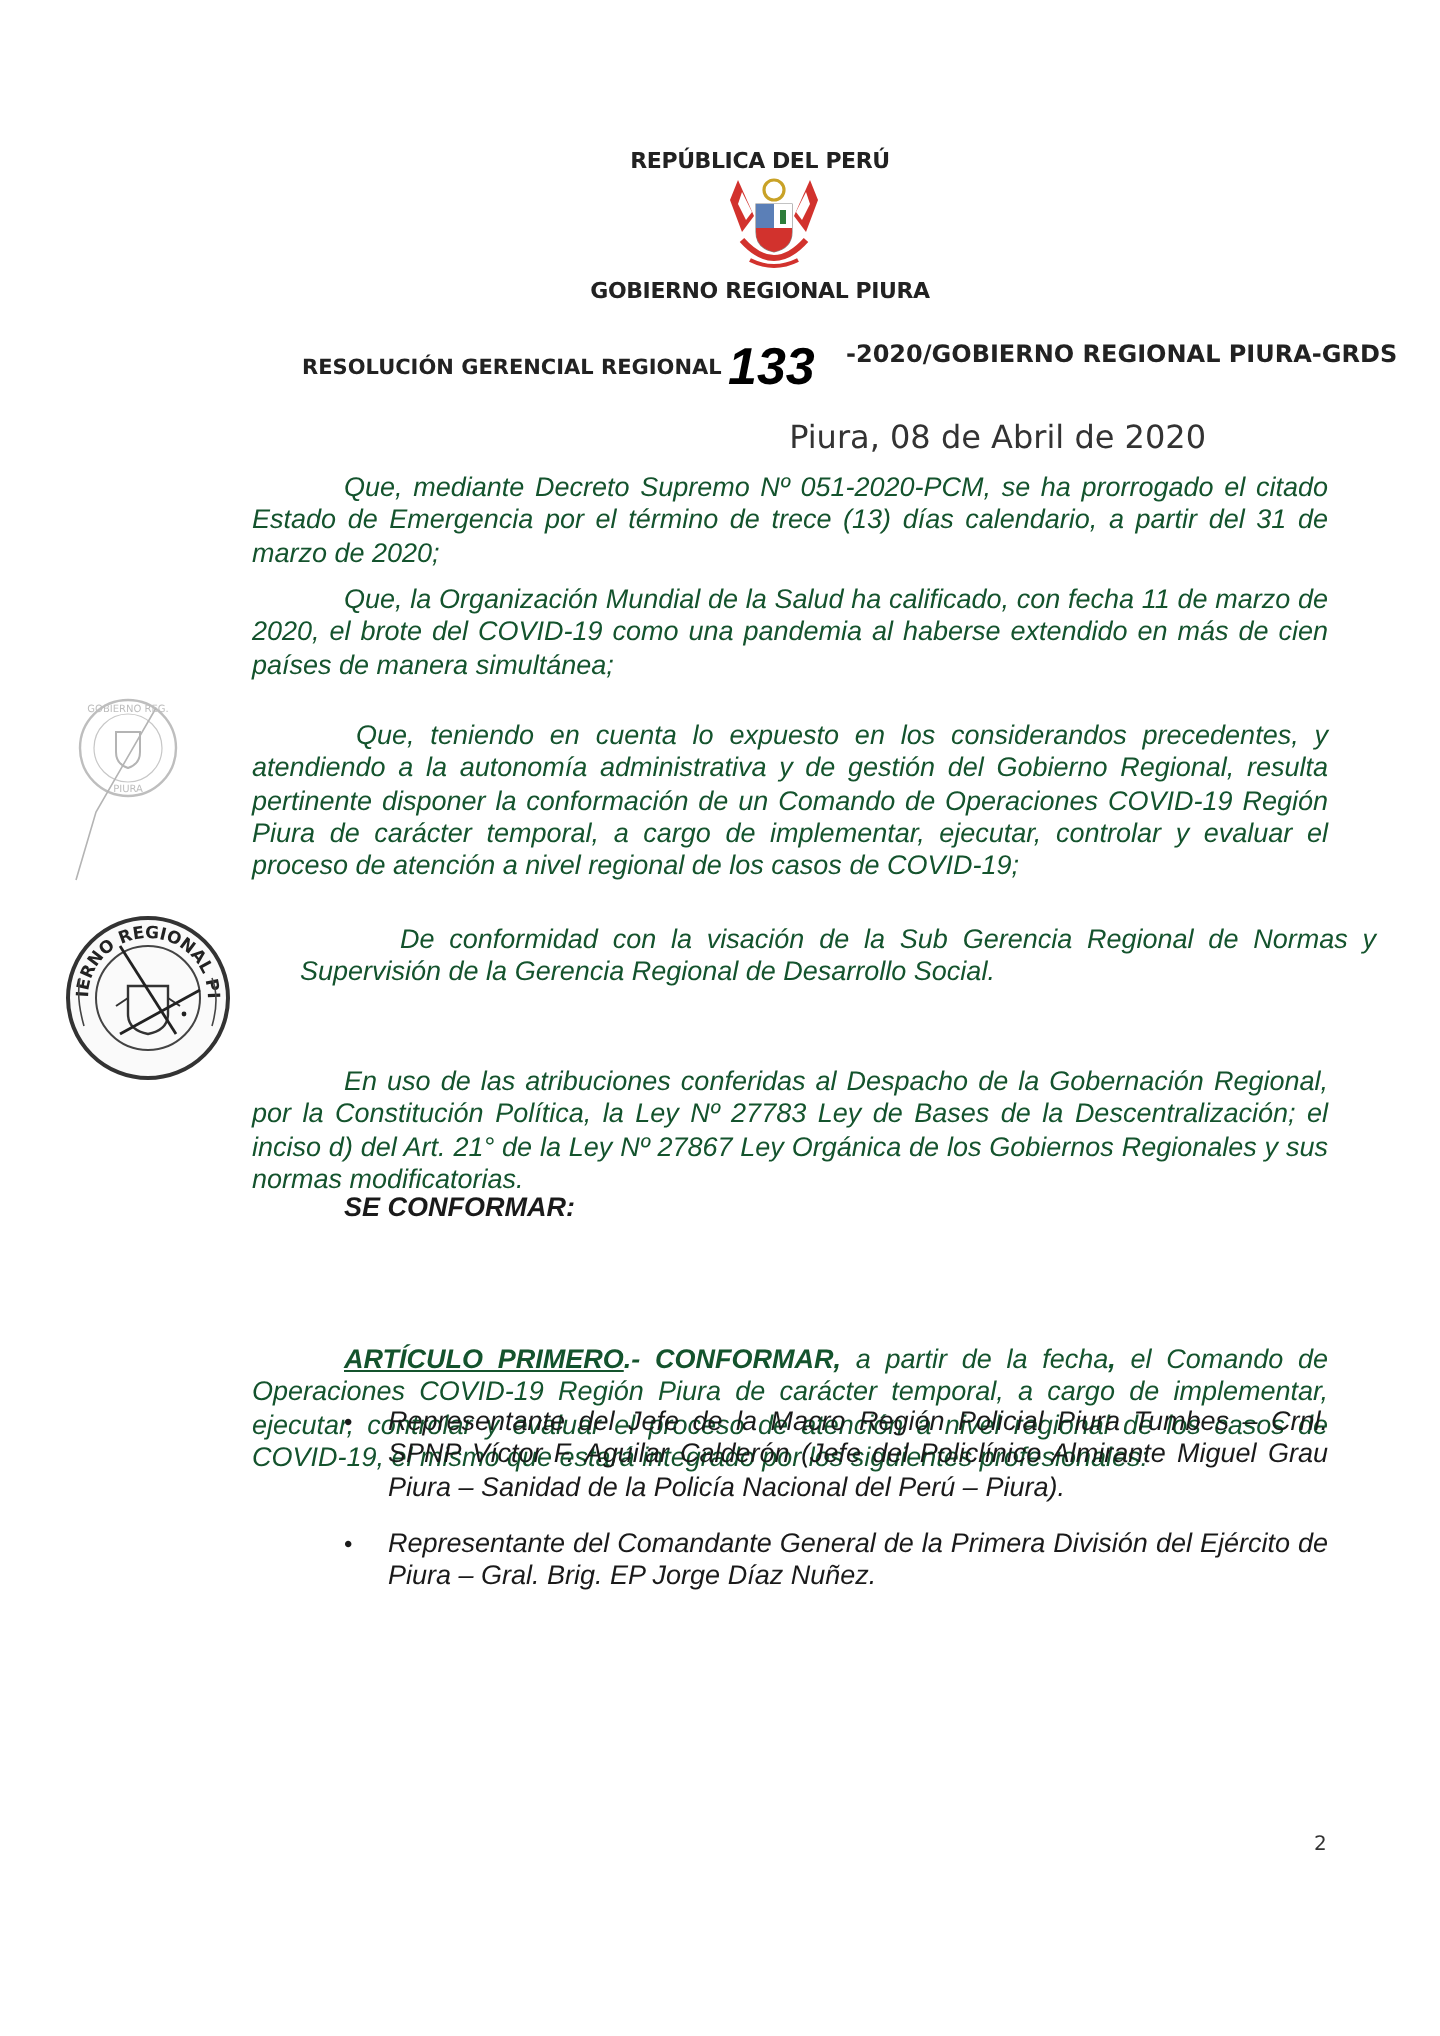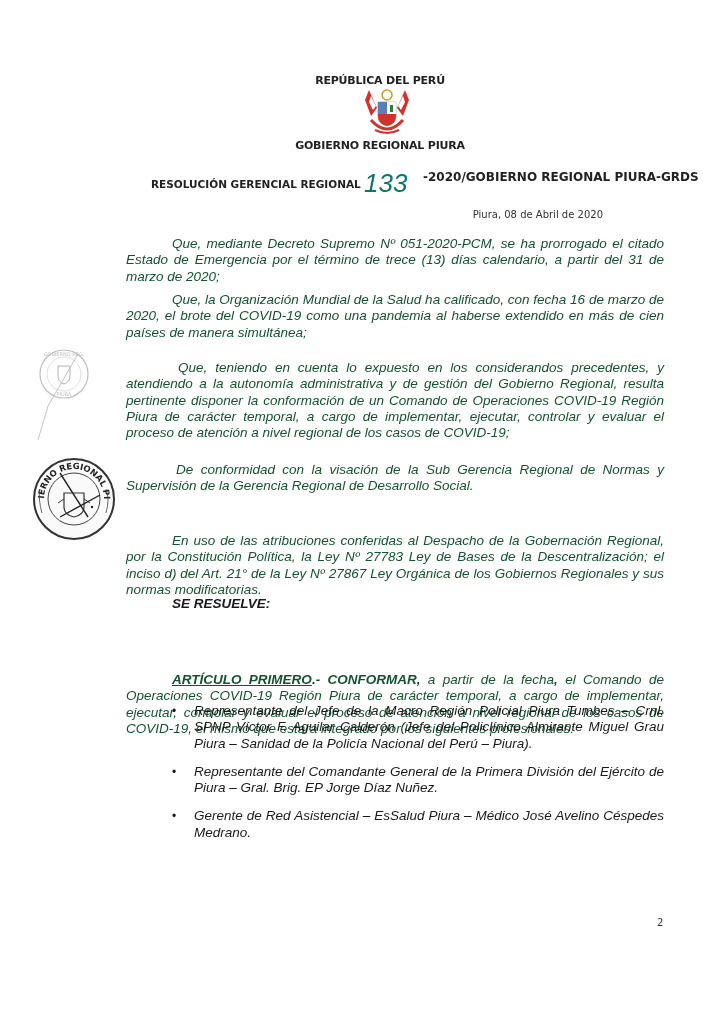--- a/index.html
+++ b/index.html
@@ -3,31 +3,31 @@
 <meta charset="utf-8">
 <style>
   html, body { margin: 0; padding: 0; background: #ffffff; }
   body { width: 720px; height: 1018px; position: relative; overflow: hidden; color: #1a1a1a; }
   .hdr { position: absolute; font-family: "DejaVu Sans", sans-serif; font-weight: bold; color: #222; }
   #rep { left: 0; width: 760px; top: 74px; text-align: center; font-size: 11px; letter-spacing: -0.2px; }
   #gob { left: 0; width: 760px; top: 139px; text-align: center; font-size: 11px; letter-spacing: -0.2px; }
   #coat { position: absolute; left: 361px; top: 86px; width: 52px; height: 52px; }
   #res-row { position: absolute; top: 168px; left: 0; width: 700px; height: 30px; }
   #res-left { position: absolute; left: 151px; top: 10px; font-family: "DejaVu Sans", sans-serif; font-weight: bold; font-size: 10.5px; color: #222; }
-  #res-num { position: absolute; left: 364px; top: 0px; font-family: "Liberation Sans", sans-serif; font-weight: normal; font-style: italic; font-size: 26px; color: #0f766e; }
+  #res-num { position: absolute; left: 364px; top: 0px; font-family: "Liberation Sans", sans-serif; font-weight: bold; font-style: italic; font-size: 26px; color: #000000; }
   #res-right { position: absolute; left: 423px; top: 2px; font-family: "DejaVu Sans", sans-serif; font-weight: bold; font-size: 12px; color: #222; }
-  #date { position: absolute; right: 117px; top: 209px; font-family: "DejaVu Sans", sans-serif; font-size: 10px; color: #333; }
+  #date { position: absolute; right: 117px; top: 209px; font-family: "DejaVu Sans", sans-serif; font-size: 16px; color: #333; }
 
   .p { position: absolute; left: 126px; width: 538px; font-family: "Liberation Sans", sans-serif; font-style: italic; font-size: 13.5px; line-height: 16.3px; text-align: justify; color: #14532d; }
   .p .ind { display: inline-block; width: 46px; }
   #p1 { top: 236px; }
   #p2 { top: 292px; }
   #p3 { top: 360px; }
   #p3 .ind { width: 52px; }
-  #p4 { top: 462px; }
+  #p4 { top: 462px; margin-left: 24px; }
   #p4 .ind { width: 50px; }
   #p5 { top: 521px; margin-top: 12px; }
   #resuelve { position: absolute; left: 172px; top: 596px; font-family: "Liberation Sans", sans-serif; font-style: italic; font-weight: bold; font-size: 13.5px; }
   #art1 { top: 652px; margin-top: 20px; }
   .b { font-weight: bold; }
   .u { text-decoration: underline; }
 
   ul.list { position: absolute; left: 170px; top: 703px; width: 494px; margin: 0; padding: 0; list-style: none; }
   ul.list li { position: relative; padding-left: 24px; font-family: "Liberation Sans", sans-serif; font-style: italic; font-size: 13.5px; line-height: 16.3px; text-align: justify; margin-bottom: 12px; }
   ul.list li::before { content: "•"; position: absolute; left: 2px; top: 0; font-style: normal; font-size: 12px; }
@@ -67,33 +67,32 @@
 
 <div id="res-row">
   <span id="res-left">RESOLUCIÓN GERENCIAL REGIONAL</span>
   <span id="res-num">133</span>
   <span id="res-right">-2020/GOBIERNO REGIONAL PIURA-GRDS</span>
 </div>
 
 <div id="date">Piura, 08 de Abril de 2020</div>
 
 <div class="p" id="p1"><span class="ind"></span><span>Que, mediante Decreto Supremo Nº 051-2020-PCM, se ha prorrogado el citado Estado de Emergencia por el término de trece (13) días calendario, a partir del 31 de marzo de 2020;</span></div>
-<div class="p" id="p2"><span class="ind"></span><span>Que, la Organización Mundial de la Salud ha calificado, con fecha 16 de marzo de 2020, el brote del COVID-19 como una pandemia al haberse extendido en más de cien países de manera simultánea;</span></div>
+<div class="p" id="p2"><span class="ind"></span><span>Que, la Organización Mundial de la Salud ha calificado, con fecha 11 de marzo de 2020, el brote del COVID-19 como una pandemia al haberse extendido en más de cien países de manera simultánea;</span></div>
 <div class="p" id="p3"><span class="ind"></span><span>Que, teniendo en cuenta lo expuesto en los considerandos precedentes, y atendiendo a la autonomía administrativa y de gestión del Gobierno Regional, resulta pertinente disponer la conformación de un Comando de Operaciones COVID-19 Región Piura de carácter temporal, a cargo de implementar, ejecutar, controlar y evaluar el proceso de atención a nivel regional de los casos de COVID-19;</span></div>
 <div class="p" id="p4"><span class="ind"></span><span>De conformidad con la visación de la Sub Gerencia Regional de Normas y Supervisión de la Gerencia Regional de Desarrollo Social.</span></div>
 <div class="p" id="p5"><span class="ind"></span><span>En uso de las atribuciones conferidas al Despacho de la Gobernación Regional, por la Constitución Política, la Ley Nº 27783 Ley de Bases de la Descentralización; el inciso d) del Art. 21° de la Ley Nº 27867 Ley Orgánica de los Gobiernos Regionales y sus normas modificatorias.</span></div>
 
-<div id="resuelve">SE RESUELVE:</div>
+<div id="resuelve">SE CONFORMAR:</div>
 
 <div class="p" id="art1"><span class="ind"></span><span class="b u">ARTÍCULO PRIMERO</span><span class="b">.- </span><span class="b">CONFORMAR,</span><span> a partir de la fecha</span><span class="b">,</span><span> el Comando de Operaciones COVID-19 Región Piura de carácter temporal, a cargo de implementar, ejecutar, controlar y evaluar el proceso de atención a nivel regional de los casos de COVID-19, el mismo que estará integrado por los siguientes profesionales:</span></div>
 
 <ul class="list">
   <li>Representante del Jefe de la Macro Región Policial Piura Tumbes – Crnl. SPNP Víctor F. Aguilar Calderón (Jefe del Policlínico Almirante Miguel Grau Piura – Sanidad de la Policía Nacional del Perú – Piura).</li>
   <li>Representante del Comandante General de la Primera División del Ejército de Piura – Gral. Brig. EP Jorge Díaz Nuñez.</li>
-  <li>Gerente de Red Asistencial – EsSalud Piura – Médico José Avelino Céspedes Medrano.</li>
 </ul>
 
 <svg class="stamp" id="stamp1" viewBox="0 0 58 96">
   <circle cx="30" cy="28" r="24" fill="none" stroke="#8a8a8a" stroke-width="1.2"></circle>
   <circle cx="30" cy="28" r="17" fill="none" stroke="#9a9a9a" stroke-width="0.6"></circle>
   <path d="M24 20 H36 V30 Q36 36 30 38 Q24 36 24 30 Z" fill="none" stroke="#777" stroke-width="1"></path>
   <path d="M44 8 L14 60 L4 94" fill="none" stroke="#777" stroke-width="0.8"></path>
   <text x="30" y="10" font-size="5" text-anchor="middle" fill="#888" font-family="DejaVu Sans, sans-serif">GOBIERNO REG.</text>
   <text x="30" y="50" font-size="5" text-anchor="middle" fill="#888" font-family="DejaVu Sans, sans-serif">PIURA</text>
 </svg>

